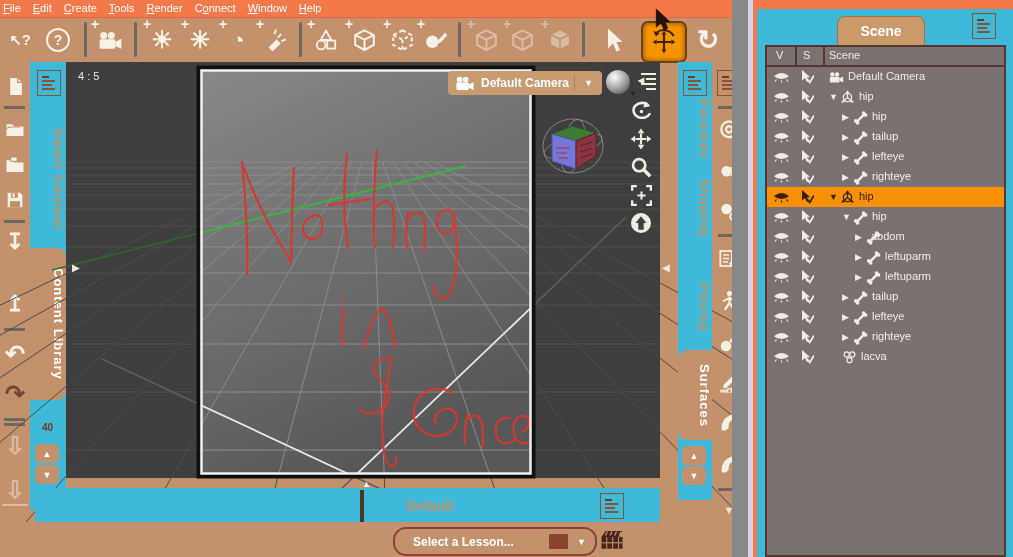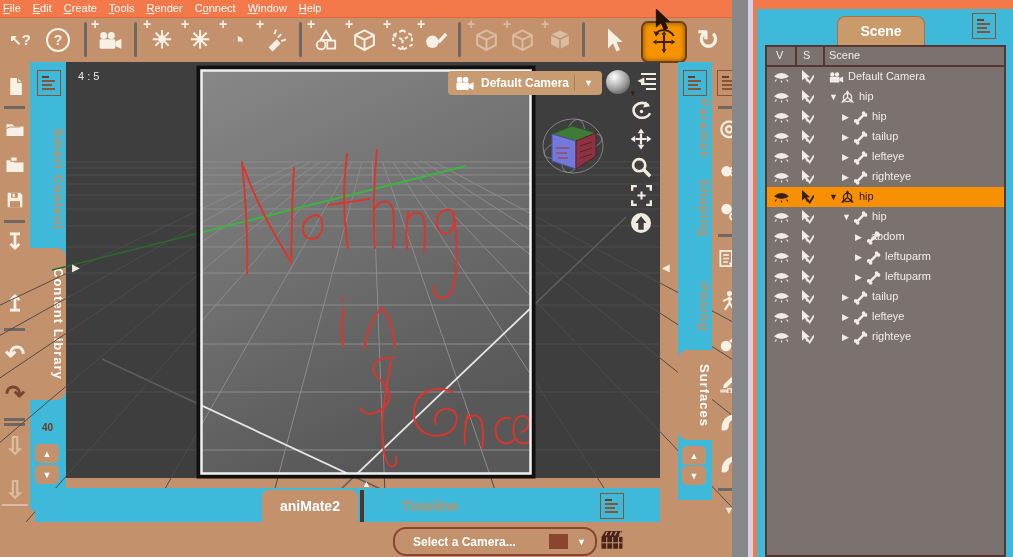--- a/index.html
+++ b/index.html
@@ -647,37 +647,34 @@
           <b style="position:absolute;right:2px;bottom:2px;font-size:9px;color:#6e3a22">P</b>
         </span>
       <span class="dsep" style="top:426px;left:6px"></span>
       <span class="dki" style="top:434px;left:4px;font-size:11px;color:#f2e3cd">
           <b>▼</b>
         </span>
     </div>
 
     <span id="timelinehandle">▲</span>
     <div id="botstrip">
-      <div id="animtab">
-          <span>aniMate2</span>
-        </div>
       <span id="animdiv"></span>
       <div id="timelinetab">
-          <span>Timeline</span>
+          <span>Default</span>
         </div>
       <span class="panelicon" style="position:absolute;left:565px;top:5px">
           <i></i>
           <i></i>
           <i></i>
           <i></i>
         </span>
     </div>
     <div id="lessonrow">
       <div id="lessondd">
-        <span>Select a Camera...</span>
+        <span>Select a Lesson...</span>
         <span class="dd-sep"></span>
         <span class="dd-ar">▼</span>
       </div>
       <span style="position:absolute;left:600px;top:7px;color:#4a241a"><svg width="24" height="21">
             <use href="#i-film"></use>
           </svg></span>
 
     </div>
   </div>
 
@@ -878,17 +875,29 @@
             </svg>
             <svg class="ic cur" viewBox="0 0 14 14">
               <use href="#i-cur"></use>
             </svg>
             <span class="arr" style="left:75px">▶</span>
             <svg class="ic nico" style="left:86px" viewBox="0 0 16 16">
               <use href="#i-bone"></use>
             </svg>
             <span class="lbl" style="left:105px">righteye</span>
           </div>
+          <div class="srow">
+            <svg class="ic eye" viewBox="0 0 17 11">
+              <use href="#i-eye"></use>
+            </svg>
+            <svg class="ic cur" viewBox="0 0 14 14">
+              <use href="#i-cur"></use>
+            </svg>
+            <svg class="ic nico" style="left:75px" viewBox="0 0 16 16">
+              <use href="#i-group"></use>
+            </svg>
+            <span class="lbl" style="left:94px">lacva</span>
+          </div>
         </div>
     </div>
   </div>
 
 </div>
 
 </body></html>

